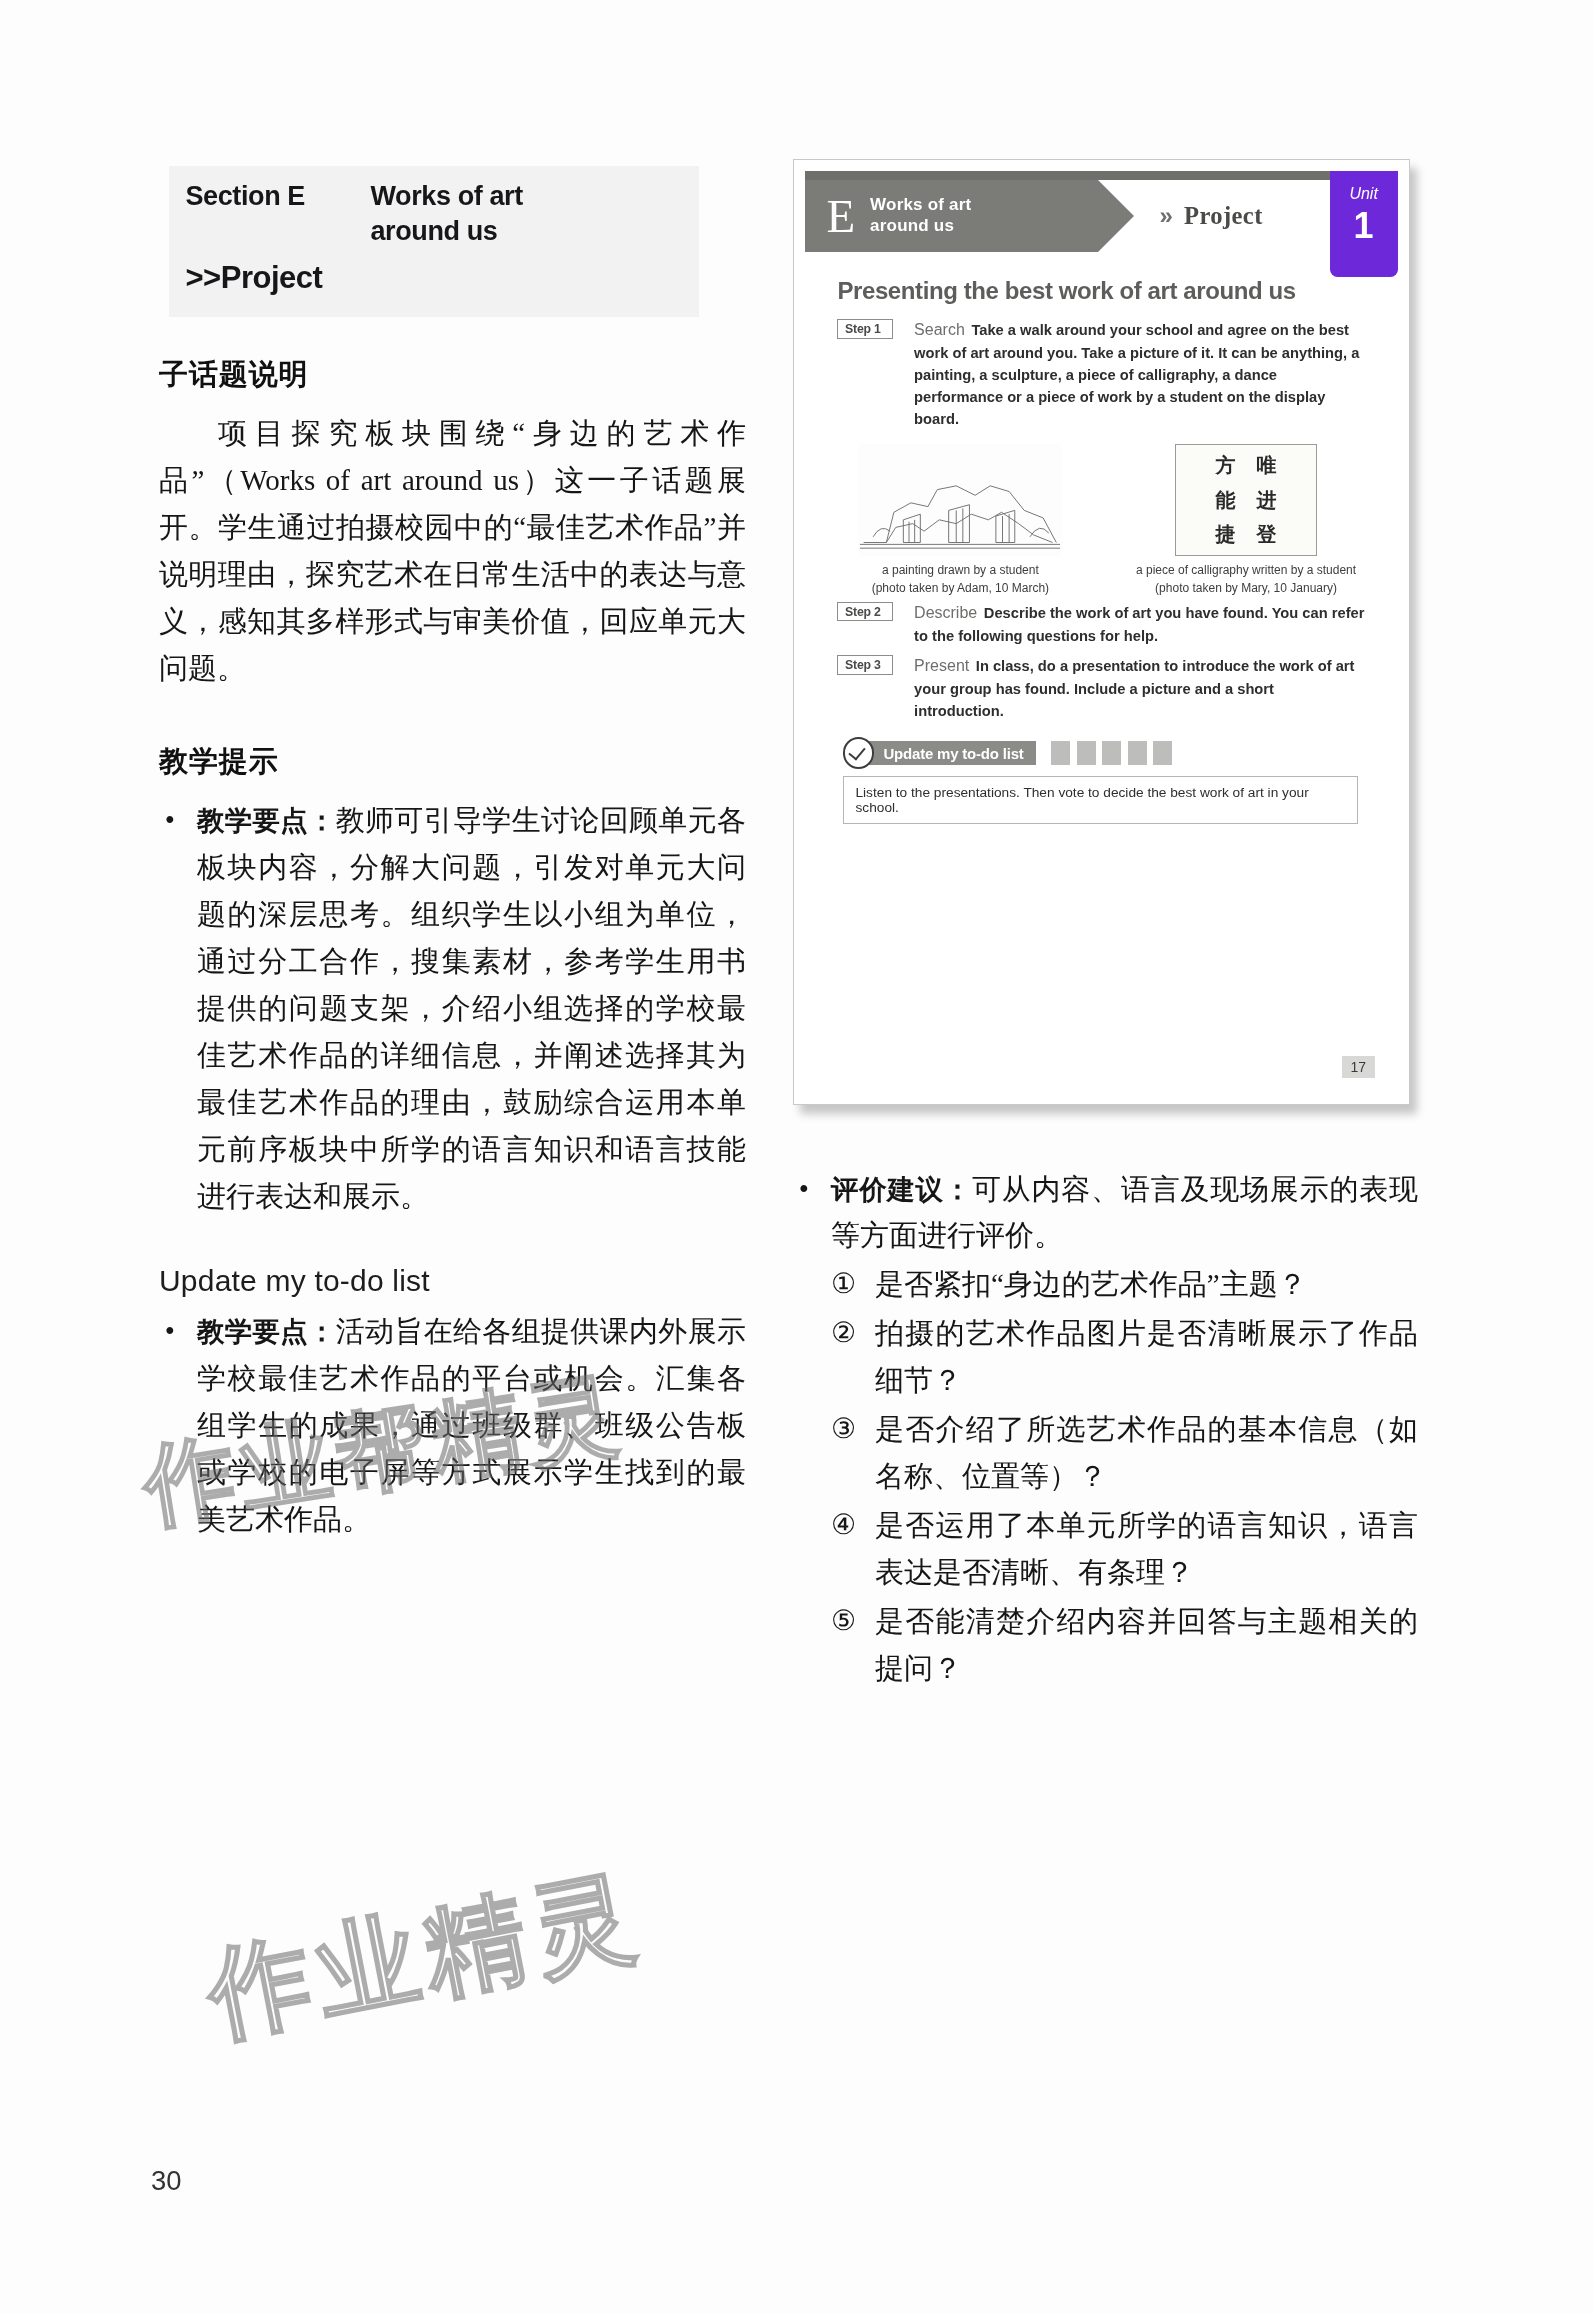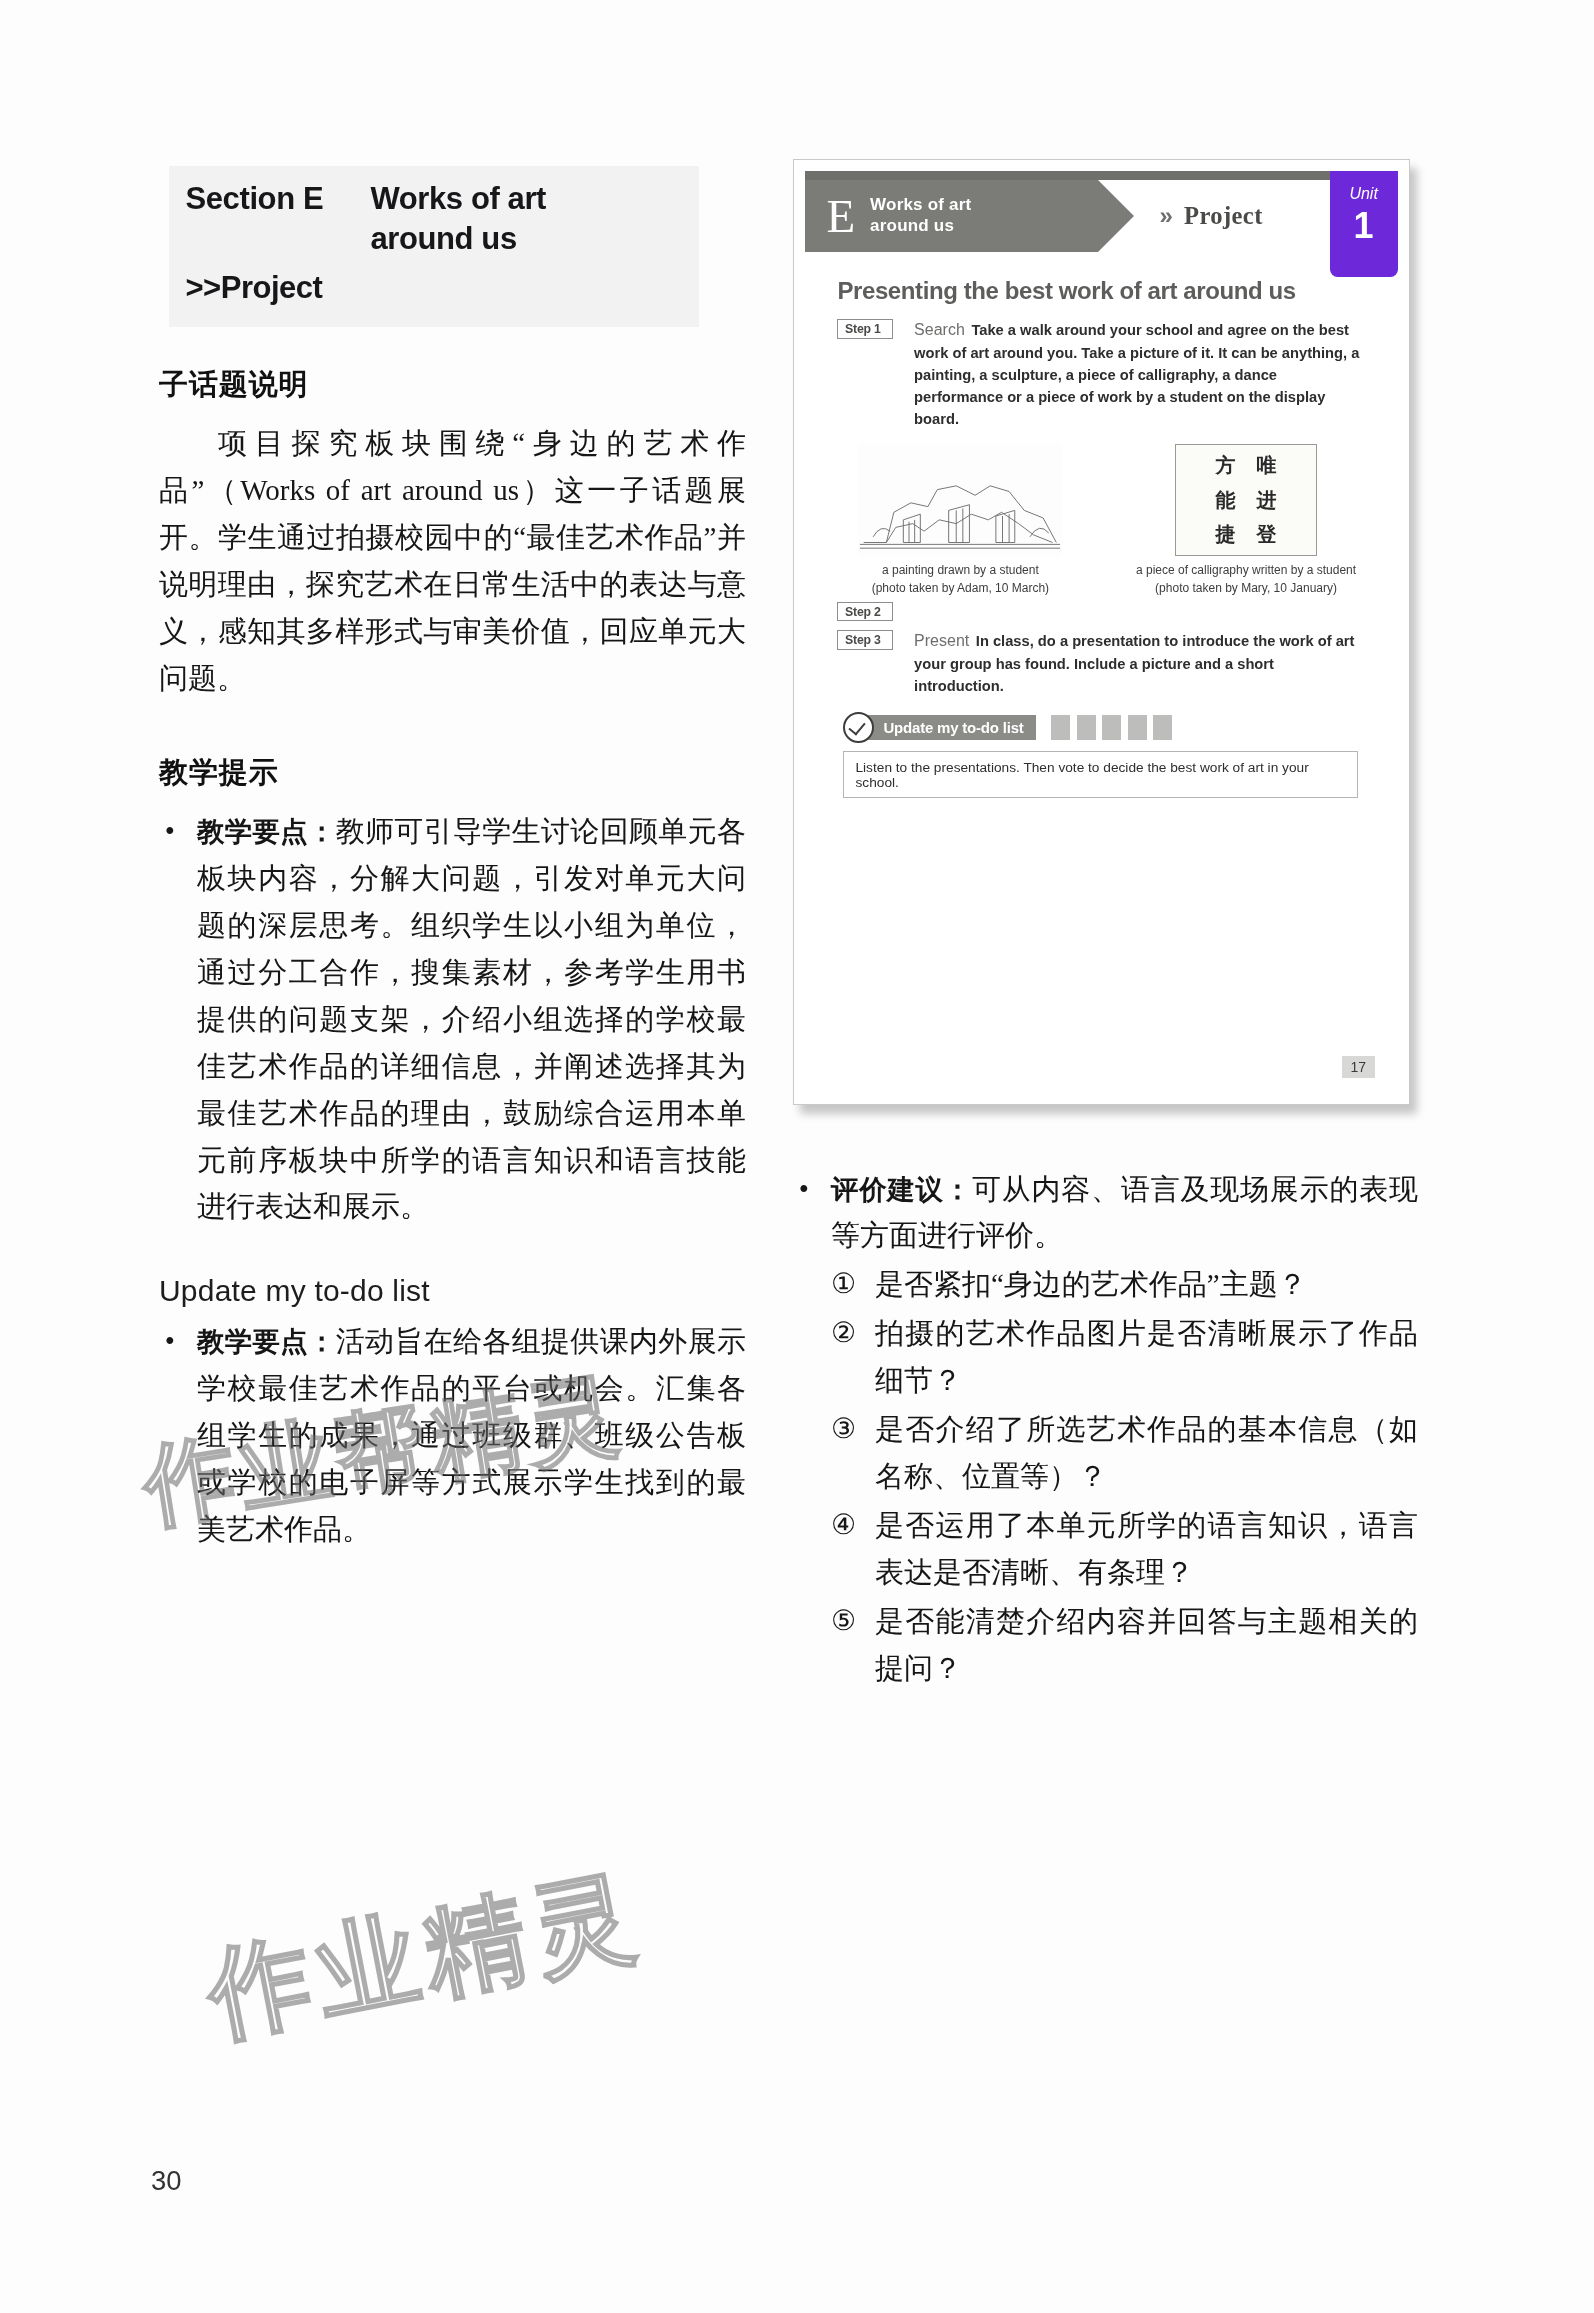--- a/index.html
+++ b/index.html
@@ -36,21 +36,21 @@
     padding: 13.2px 17px 21px 17px;
     margin-left: 9.5px;
     width: 530px;
     box-sizing: border-box;
   }
   .sh-row {
     display: flex;
     align-items: flex-start;
     font-family: "Liberation Sans", sans-serif;
     font-weight: bold;
-    font-size: 31px;
+    font-size: 27px;
     letter-spacing: -0.4px;
     color: #17171a;
     line-height: 1.28;
   }
   .sh-label { width: 185px; flex: none; }
   .sh-title { flex: 1; }
   .sh-project {
     font-family: "Liberation Sans", sans-serif;
     font-weight: bold;
     font-size: 31px;
@@ -553,20 +553,21 @@
             </div>
             <div class="fig-cap">
               <div>a piece of calligraphy written by a student</div>
               <div>(photo taken by Mary, 10 January)</div>
             </div>
           </div>
         </div>
 
         <div class="bk-step">
           <div class="bk-steplabel">Step 2</div>
+          <div class="bk-steptext"><span class="bk-stepverb">Describe</span><span>Describe the work of art you have found. You can refer to the following questions for help.</span></div>
         </div>
 
 
         <div class="bk-step">
           <div class="bk-steplabel">Step 3</div>
           <div class="bk-steptext"><span class="bk-stepverb">Present</span><span>In class, do a presentation to introduce the work of art your group has found. Include a picture and a short introduction.</span></div>
         </div>
 
         <div class="bk-todo">
           <div class="todo-check"></div>

